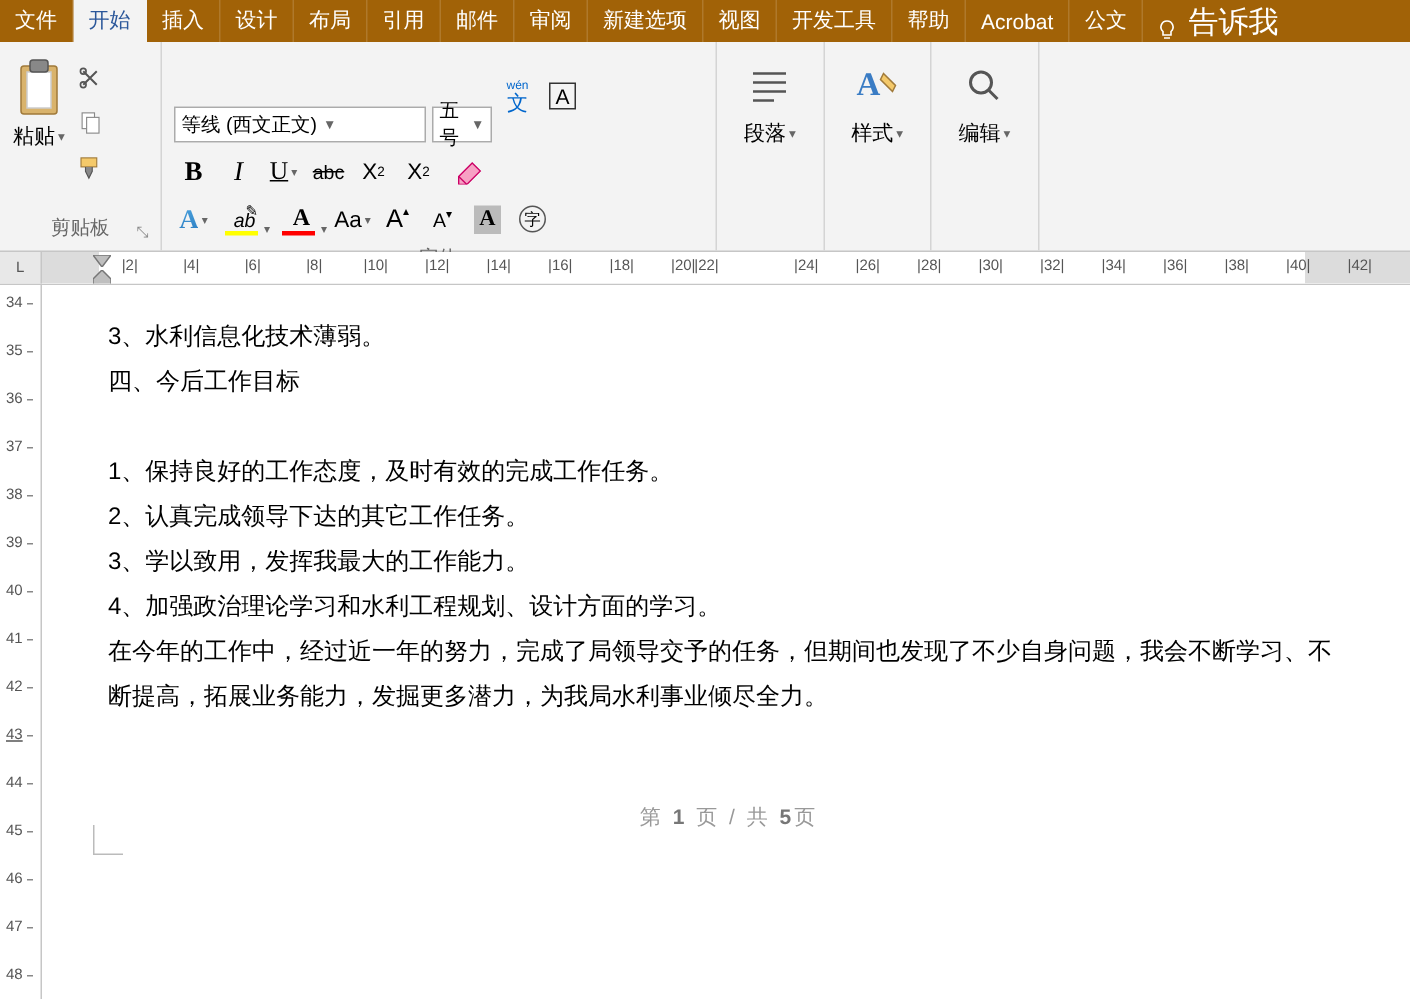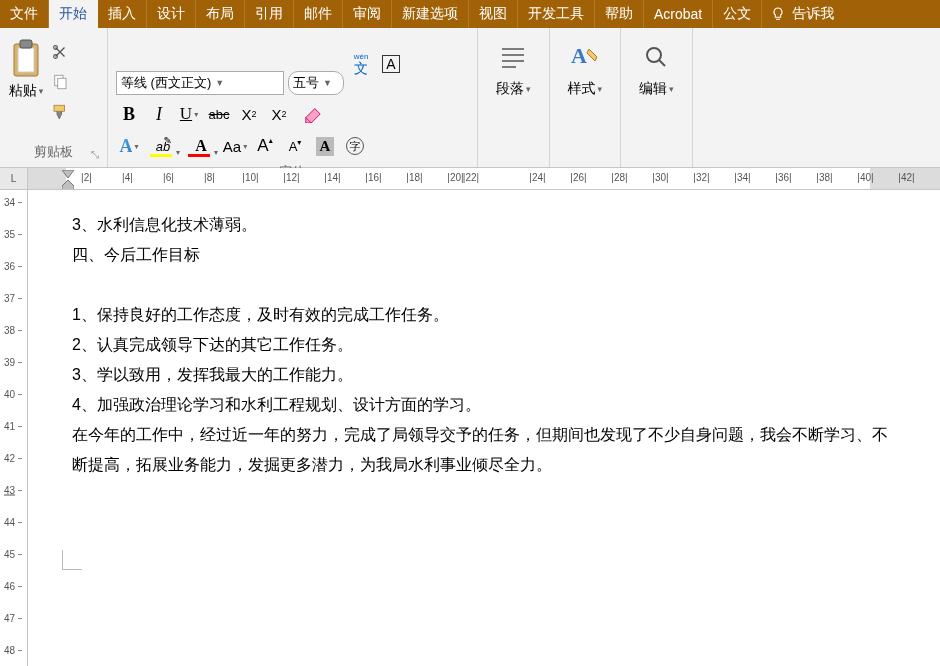--- a/index.html
+++ b/index.html
@@ -1,21 +1,21 @@
 <!DOCTYPE html>
 <html><head>
 <meta charset="utf-8">
 <style>
 * { margin: 0; padding: 0; box-sizing: border-box; }
 body { font-family: "Microsoft YaHei", sans-serif; font-size: 13px; background: #f0f0f0; width: 940px; height: 666px; overflow: hidden; position: relative; }
 
 .menubar { background: #a16207; height: 28px; display: flex; align-items: stretch; color: #fff; }
 .menubar .tab { padding: 0 10px; display: flex; align-items: center; font-size: 14px; cursor: pointer; border-right: 1px solid rgba(255,255,255,0.15); }
 .menubar .tab.active { background: #f3f3f3; color: #2b579a; }
-.menubar .tell { display: flex; align-items: center; padding: 0 8px; font-size: 14px; gap: 6px; }
+.menubar .tell { display: flex; align-items: flex-end; padding: 0 8px; font-size: 20px; gap: 6px; }
 .menubar .bulb { width: 16px; height: 16px; }
 
 .ribbon { background: #f3f3f3; height: 140px; display: flex; border-bottom: 1px solid #c6c6c6; }
 .group { border-right: 1px solid #d4d4d4; padding: 4px 8px 0 8px; display: flex; flex-direction: column; justify-content: space-between; }
 .group-label { text-align: center; font-size: 13px; color: #666; padding: 4px 0 6px 0; position: relative; }
 .group-label .launcher { position: absolute; right: 0; bottom: 6px; font-size: 10px; color: #888; }
 .group-body { display: flex; align-items: flex-start; gap: 6px; flex: 1; }
 
 
 .clip-main { display: flex; flex-direction: column; align-items: center; gap: 2px; padding-top: 6px; }
@@ -23,21 +23,21 @@
 .clip-label { font-size: 14px; display: flex; align-items: center; gap: 2px; }
 .clip-side { display: flex; flex-direction: column; gap: 10px; padding-top: 10px; }
 .small-icon { width: 20px; height: 20px; display: flex; align-items: center; justify-content: center; }
 
 
 .font-rows { display: flex; flex-direction: column; gap: 6px; }
 .row { display: flex; align-items: center; gap: 4px; }
 .combo { background: #fff; border: 1px solid #ababab; height: 24px; display: flex; align-items: center; padding: 0 4px; font-size: 13px; margin-top: 39px; }
 .combo .dd { margin-left: 4px; color: #666; font-size: 9px; }
 .fontname { width: 168px; }
-.fontsize { width: 56px; border-radius: 10px; }
+.fontsize { width: 40px; }
 .btn { width: 26px; height: 26px; display: flex; align-items: center; justify-content: center; font-size: 15px; position: relative; }
 .btn .dd { font-size: 8px; color: #666; margin-left: 2px; }
 .bold { font-weight: bold; font-family: "Times New Roman", serif; font-size: 18px; }
 .italic { font-style: italic; font-family: "Times New Roman", serif; font-size: 18px; }
 .underline { text-decoration: underline; font-family: "Times New Roman", serif; font-size: 17px; }
 .strike { text-decoration: line-through; font-size: 13px; }
 .eraser-box { display: flex; align-items: center; }
 .color-bar { position: absolute; bottom: 2px; left: 4px; right: 8px; height: 3px; }
 
 .big-btn { display: flex; flex-direction: column; align-items: center; gap: 4px; padding: 6px 10px 0 10px; }
@@ -339,15 +339,18 @@
     <div class="doc-text">
       <p>3、水利信息化技术薄弱。</p>
       <p>四、今后工作目标</p>
       <p>&nbsp;</p>
       <p>1、保持良好的工作态度，及时有效的完成工作任务。</p>
       <p>2、认真完成领导下达的其它工作任务。</p>
       <p>3、学以致用，发挥我最大的工作能力。</p>
       <p>4、加强政治理论学习和水利工程规划、设计方面的学习。</p>
       <p>在今年的工作中，经过近一年的努力，完成了局领导交予的任务，但期间也发现了不少自身问题，我会不断学习、不断提高，拓展业务能力，发掘更多潜力，为我局水利事业倾尽全力。</p>
     </div>
+    <div class="page-number">
+      <span>第 </span><b>1</b><span> 页  /  共 </span><b>5</b><span>页</span>
+    </div>
     <div class="page-corner corner-bl" style="top:360px;"></div>
   </div>
 </div>
 
 </body></html>

